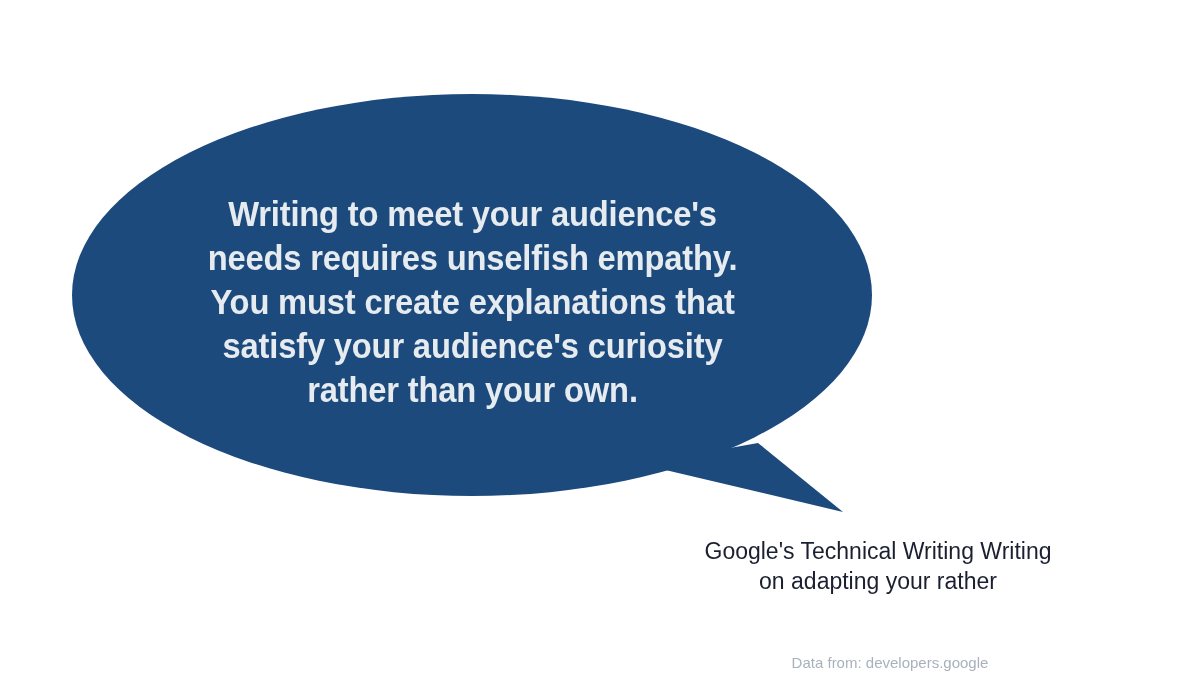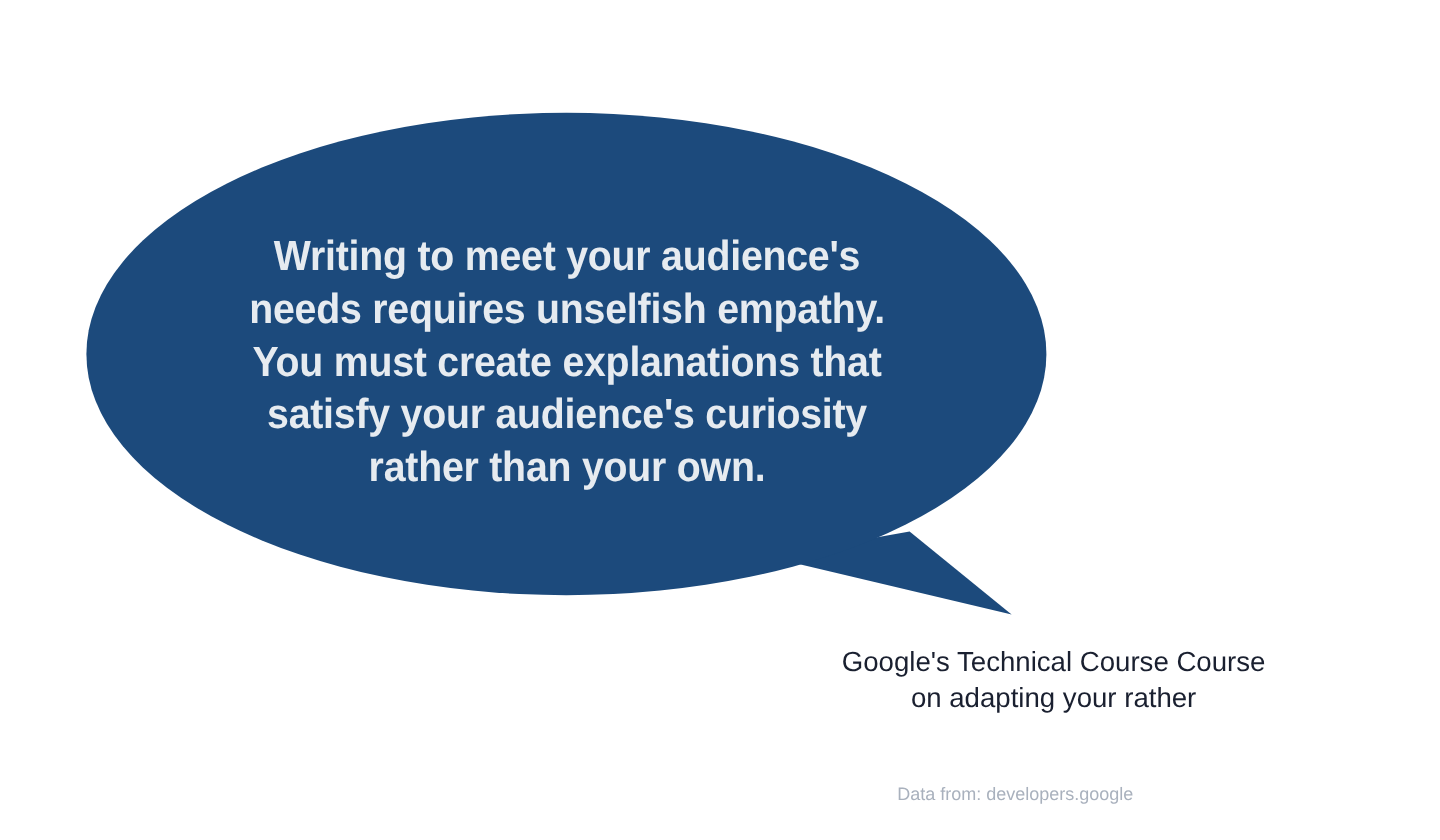--- a/index.html
+++ b/index.html
@@ -66,21 +66,21 @@
     font-weight: normal;
     white-space: nowrap;
   }
   #attribution .aline {
     display: block;
   }
 
   
   #source-note {
     position: absolute;
-    left: 596px;
+    left: 640px;
     top: 629px;
     width: 500px;
     text-align: center;
     color: #a9b1bd;
     font-family: "Liberation Sans", sans-serif;
     font-size: 15px;
     line-height: 20px;
     white-space: nowrap;
   }
 </style>
@@ -100,19 +100,19 @@
 
   <div id="quote-block">
     <span class="qline">Writing to meet your audience's</span>
     <span class="qline">needs requires unselfish empathy.</span>
     <span class="qline">You must create explanations that</span>
     <span class="qline">satisfy your audience's curiosity</span>
     <span class="qline">rather than your own.</span>
   </div>
 
   <div id="attribution">
-    <span class="aline">Google's Technical Course Course</span>
+    <span class="aline">Google's Technical Writing Writing</span>
     <span class="aline">on adapting your rather</span>
   </div>
 
   <div id="source-note">Data from: developers.google</div>
 
 </div>
 
 </body></html>

